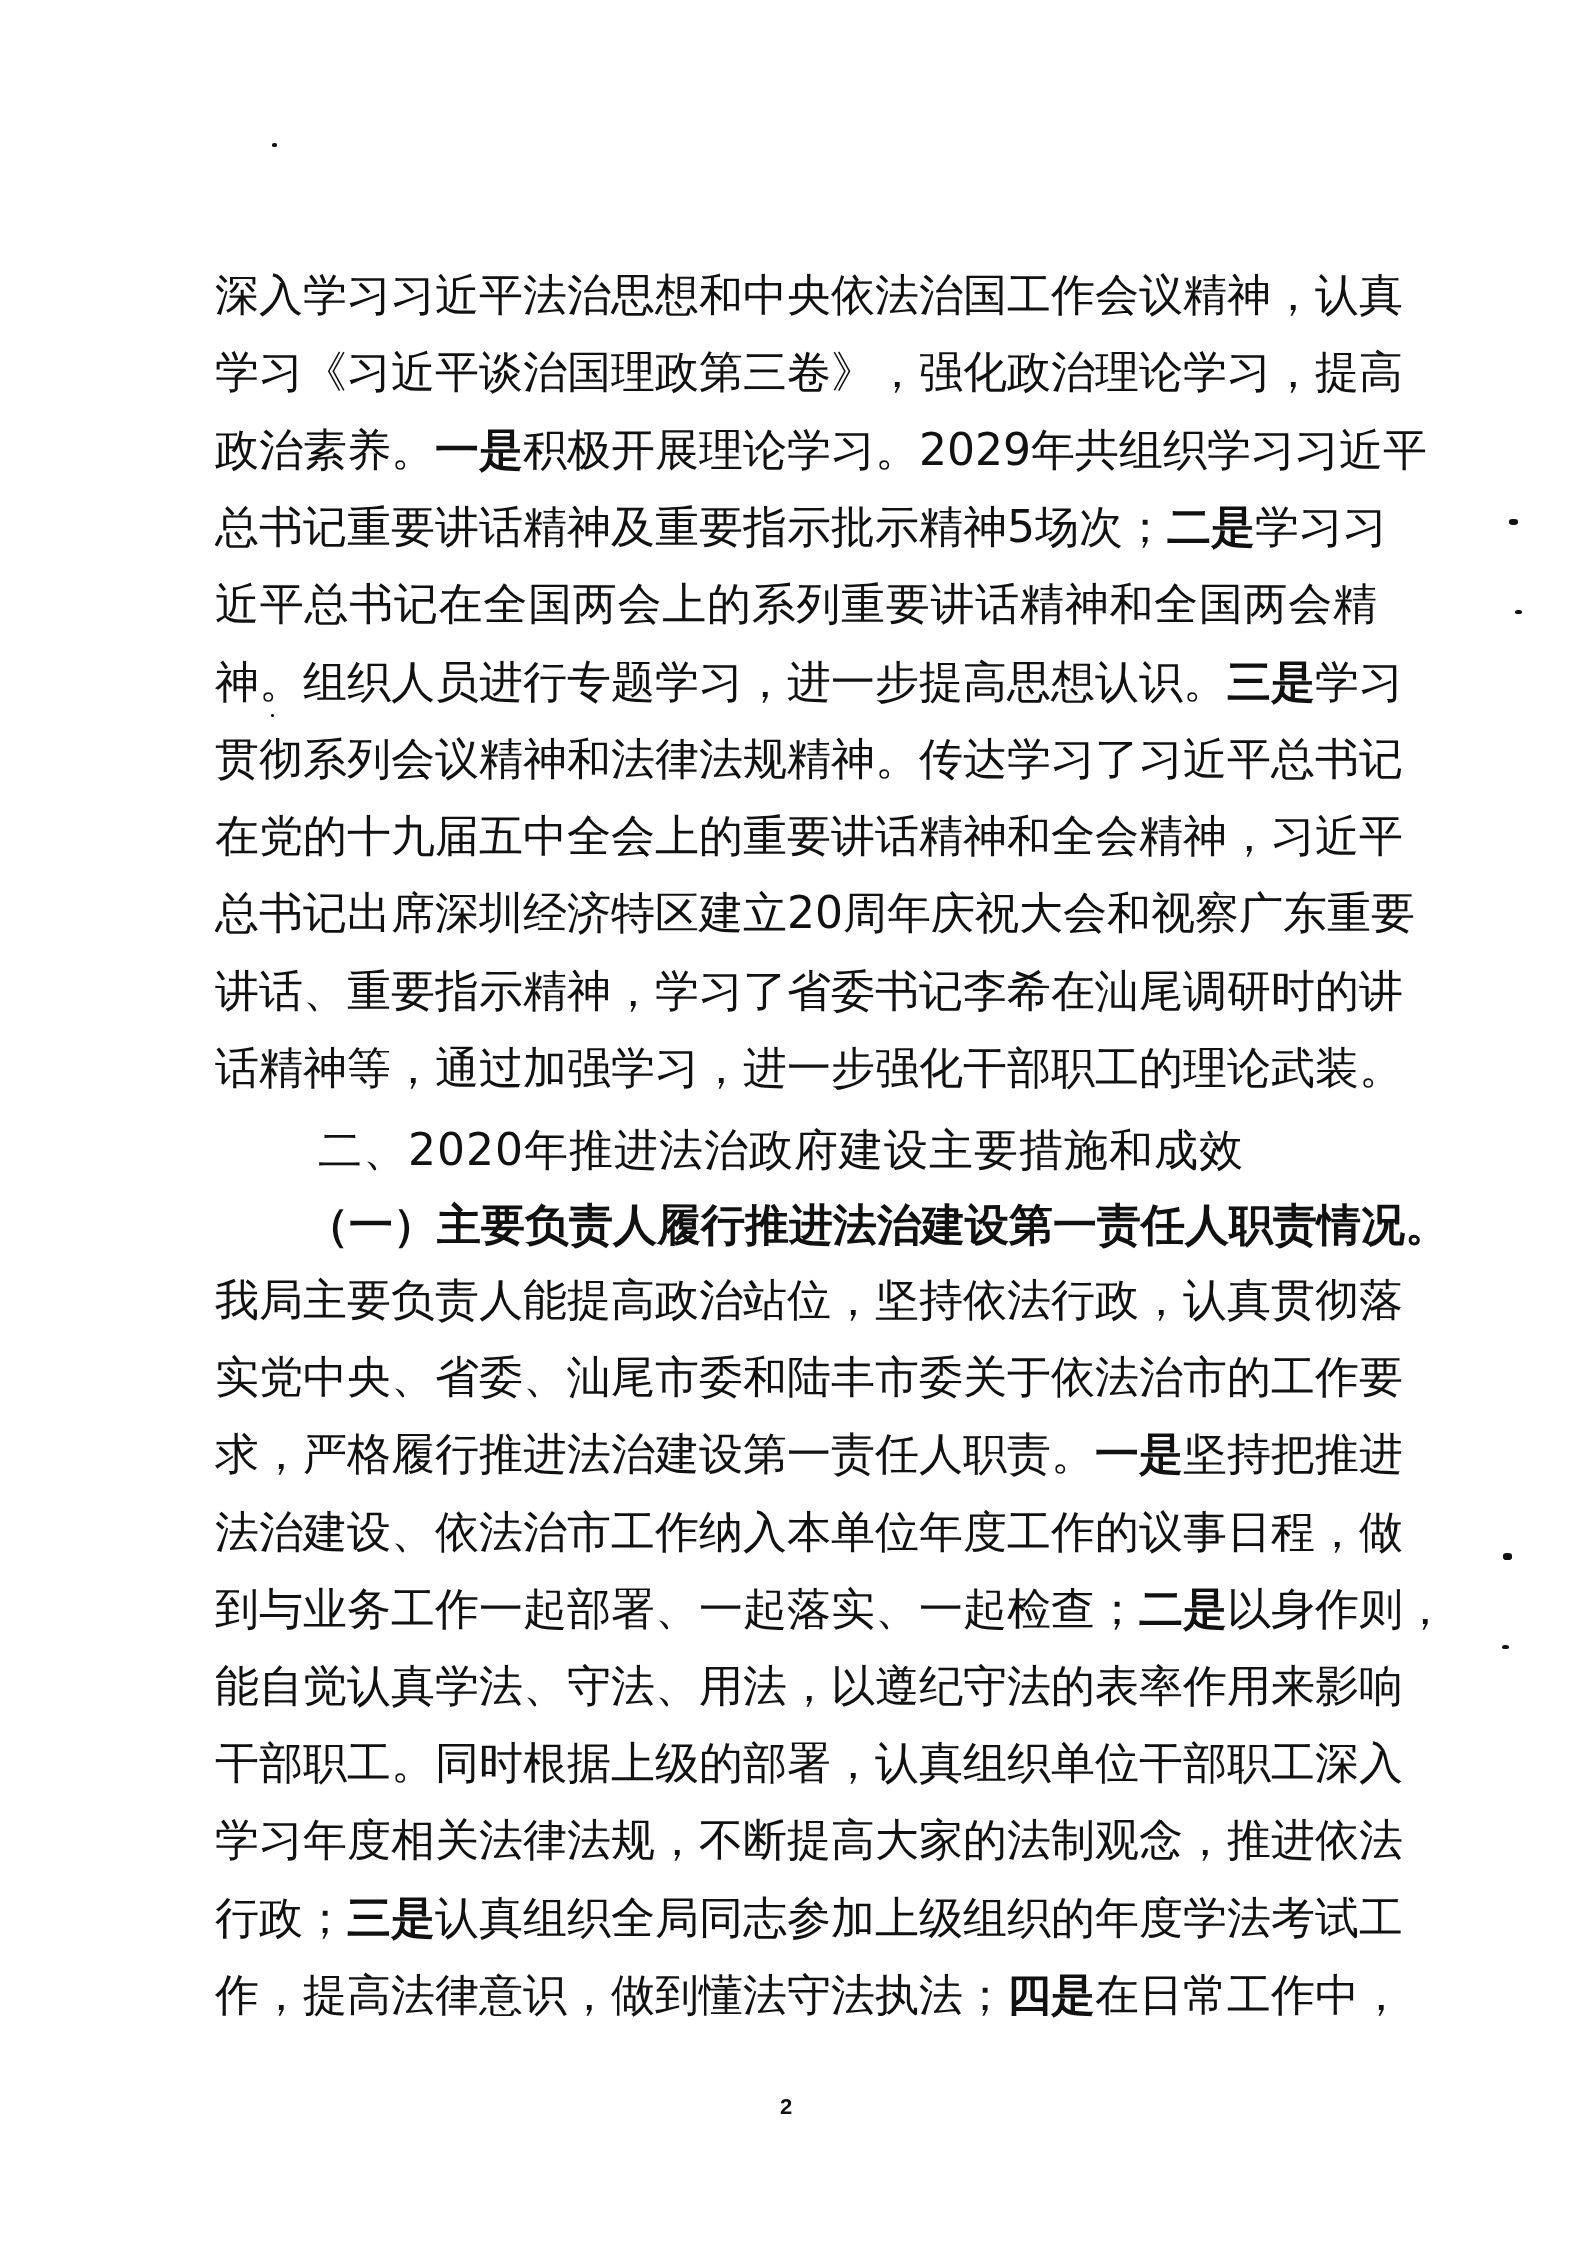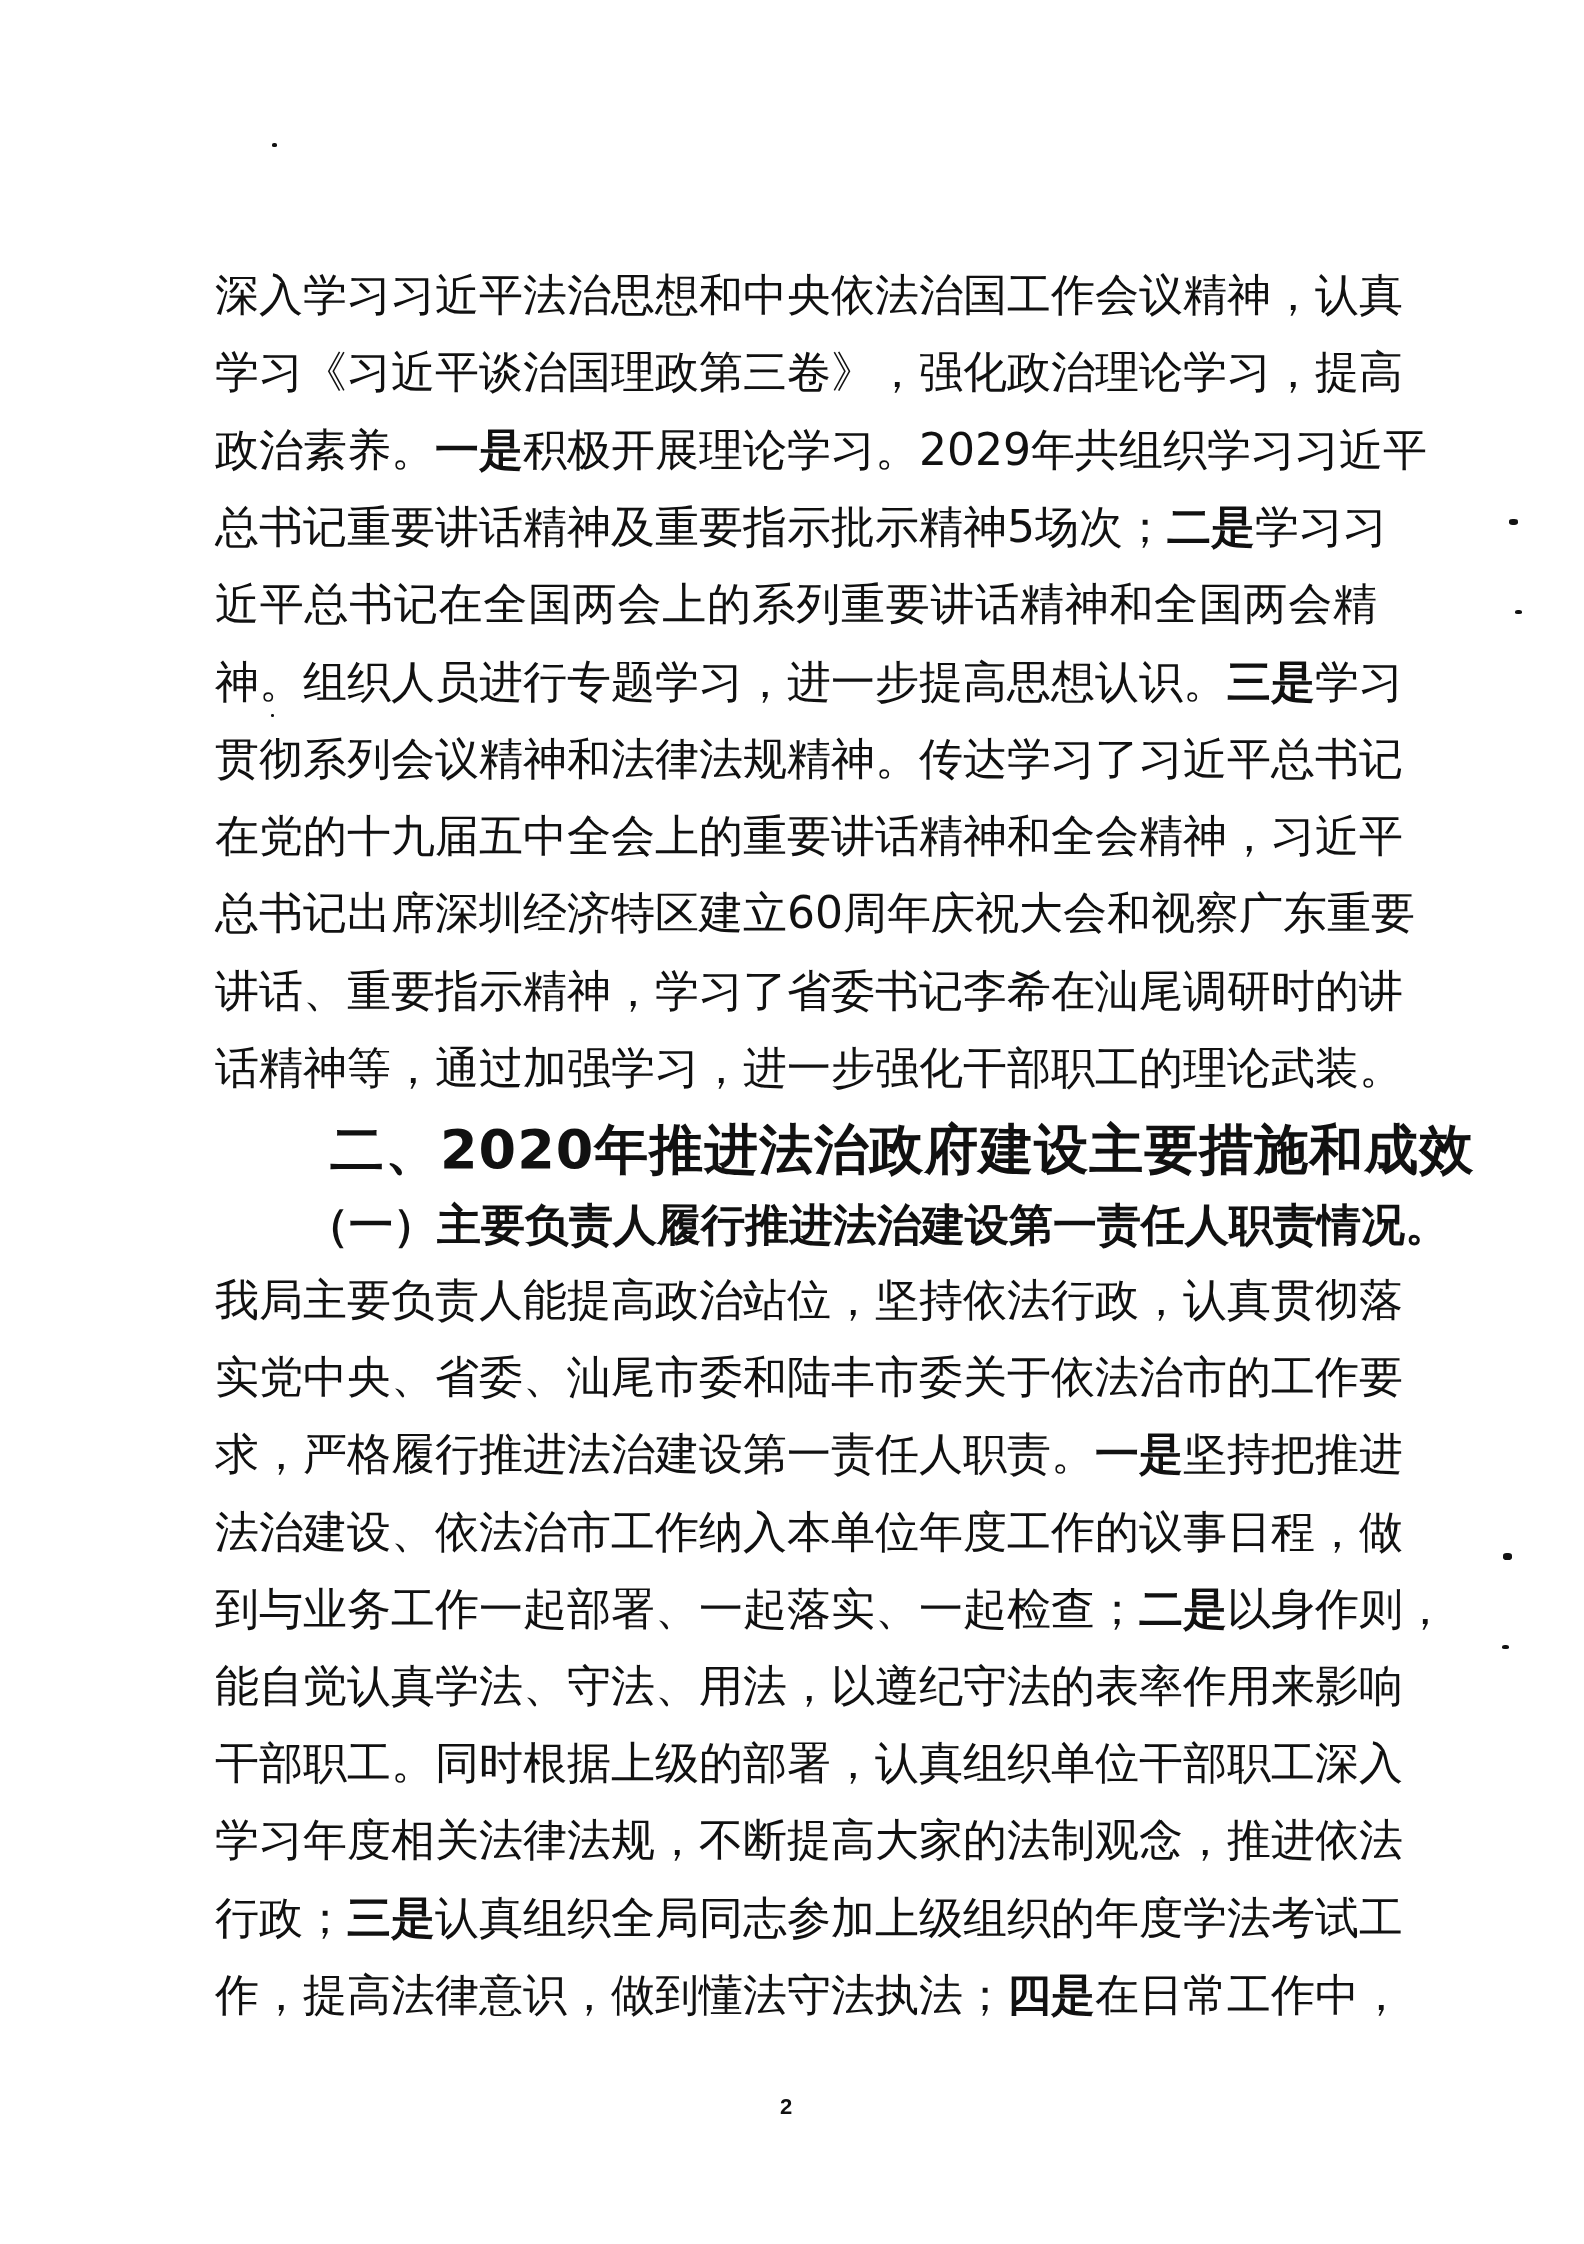--- a/index.html
+++ b/index.html
@@ -39,24 +39,24 @@
       justify-content: space-between;
       letter-spacing: 0;
     }
     .ch {
       display: inline-block;
       text-align: center;
     }
     .ch.b { font-weight: bold; }
     .heading {
       position: absolute;
-      left: 330px;
-      font-size: 54px;
+      left: 318px;
+      font-size: 44px;
       line-height: 60px;
-      font-weight: bold;
+      font-weight: normal;
       white-space: nowrap;
       letter-spacing: 1px;
     }
     .subheading {
       position: absolute;
       left: 305px;
       width: 1072px;
       font-size: 44px;
       line-height: 60px;
       font-weight: bold;
@@ -329,21 +329,21 @@
         <span class="ch">出</span>
         <span class="ch">席</span>
         <span class="ch">深</span>
         <span class="ch">圳</span>
         <span class="ch">经</span>
         <span class="ch">济</span>
         <span class="ch">特</span>
         <span class="ch">区</span>
         <span class="ch">建</span>
         <span class="ch">立</span>
-        <span class="ch">60</span>
+        <span class="ch">20</span>
         <span class="ch">周</span>
         <span class="ch">年</span>
         <span class="ch">庆</span>
         <span class="ch">祝</span>
         <span class="ch">大</span>
         <span class="ch">会</span>
         <span class="ch">和</span>
         <span class="ch">视</span>
         <span class="ch">察</span>
         <span class="ch">广</span>

